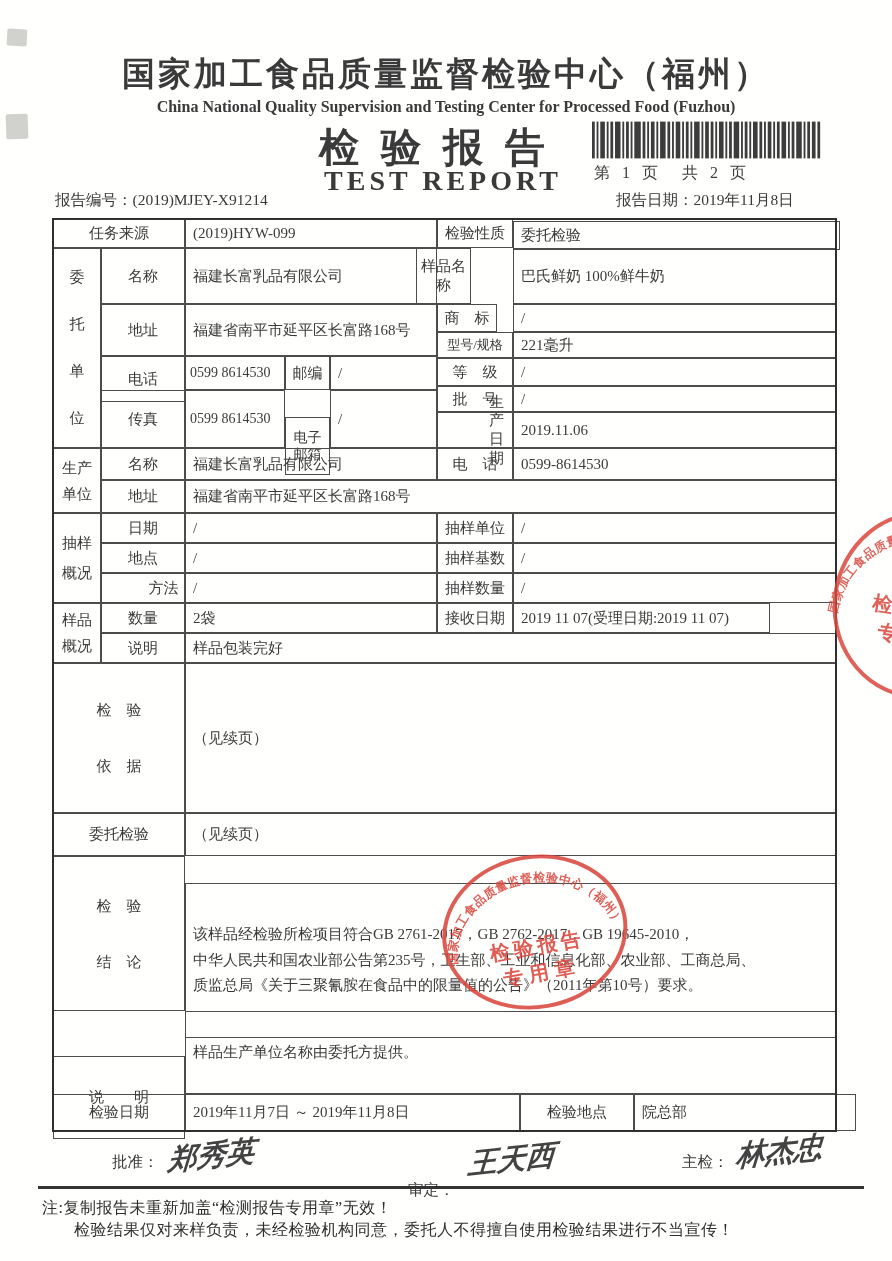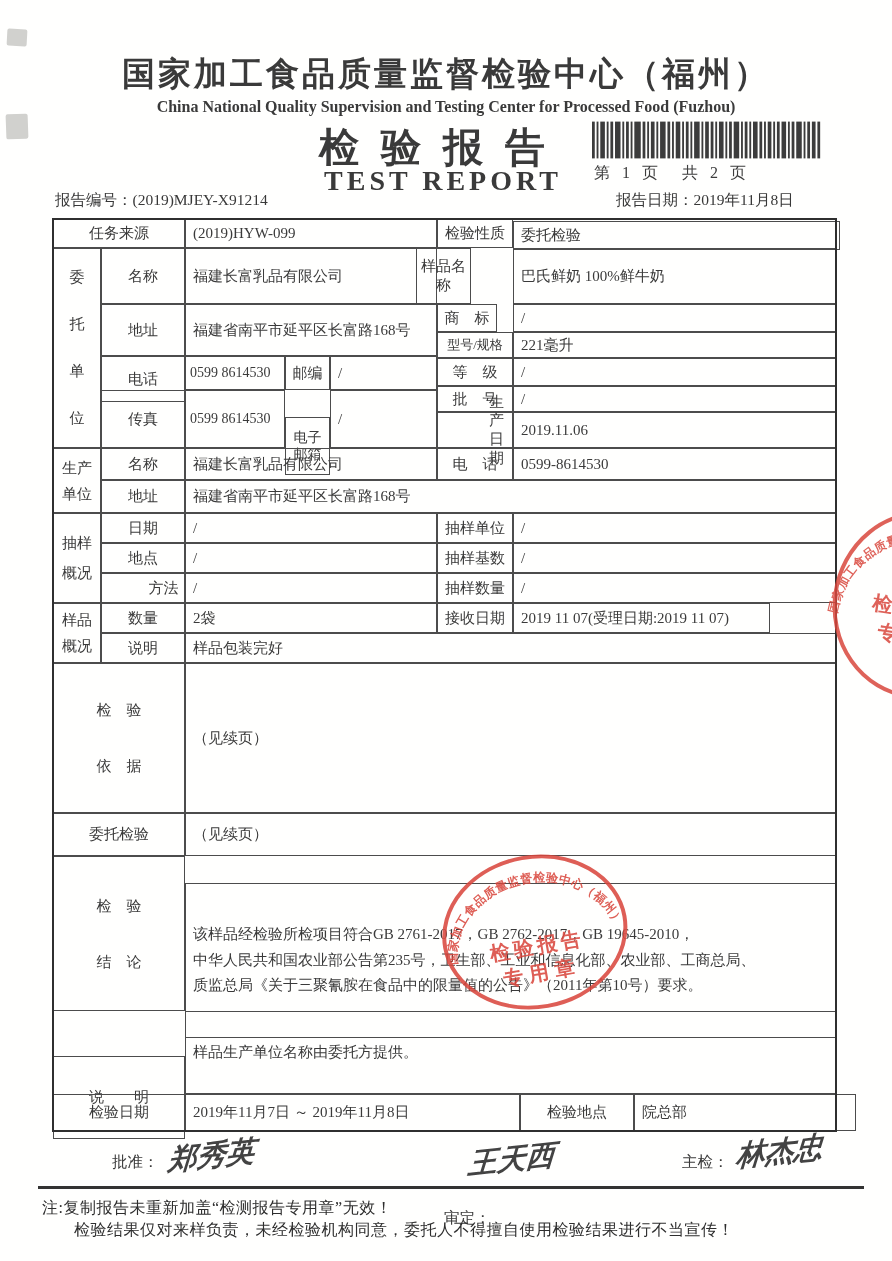--- a/index.html
+++ b/index.html
@@ -200,21 +200,21 @@
 
   <div class="cell" style="left:185px;top:1011px;width:651px;height:83px;">样品生产单位名称由委托方提供。</div>
   <div class="cell" style="left:185px;top:1094px;width:335px;height:37px;">2019年11月7日 ～ 2019年11月8日</div>
   <div class="cell lab" style="left:520px;top:1094px;width:114px;height:37px;">检验地点</div>
   <div class="cell" style="left:634px;top:1094px;width:222px;height:37px;">院总部</div>
 
   <div class="outer"></div>
 
   <div class="siglabel" style="left:112px;top:1152px;">批准：</div>
   <div class="sig" style="left:168px;top:1136px;">郑秀英</div>
-  <div class="siglabel" style="left:408px;top:1208px;margin-left:36px;">审定：</div>
+  <div class="siglabel" style="left:408px;top:1180px;">审定：</div>
   <div class="sig" style="left:468px;top:1140px;">王天西</div>
   <div class="siglabel" style="left:682px;top:1152px;">主检：</div>
   <div class="sig" style="left:736px;top:1132px;">林杰忠</div>
 
   <div class="divider"></div>
   <div class="note" style="left:42px;top:1198px;">注:复制报告未重新加盖“检测报告专用章”无效！</div>
   <div class="note" style="left:74px;top:1220px;">检验结果仅对来样负责，未经检验机构同意，委托人不得擅自使用检验结果进行不当宣传！</div>
 
   <svg class="stamp" style="left:437px;top:847px;transform:rotate(-10deg);" width="196" height="172" viewBox="0 0 196 172">
     <g opacity="0.87">

